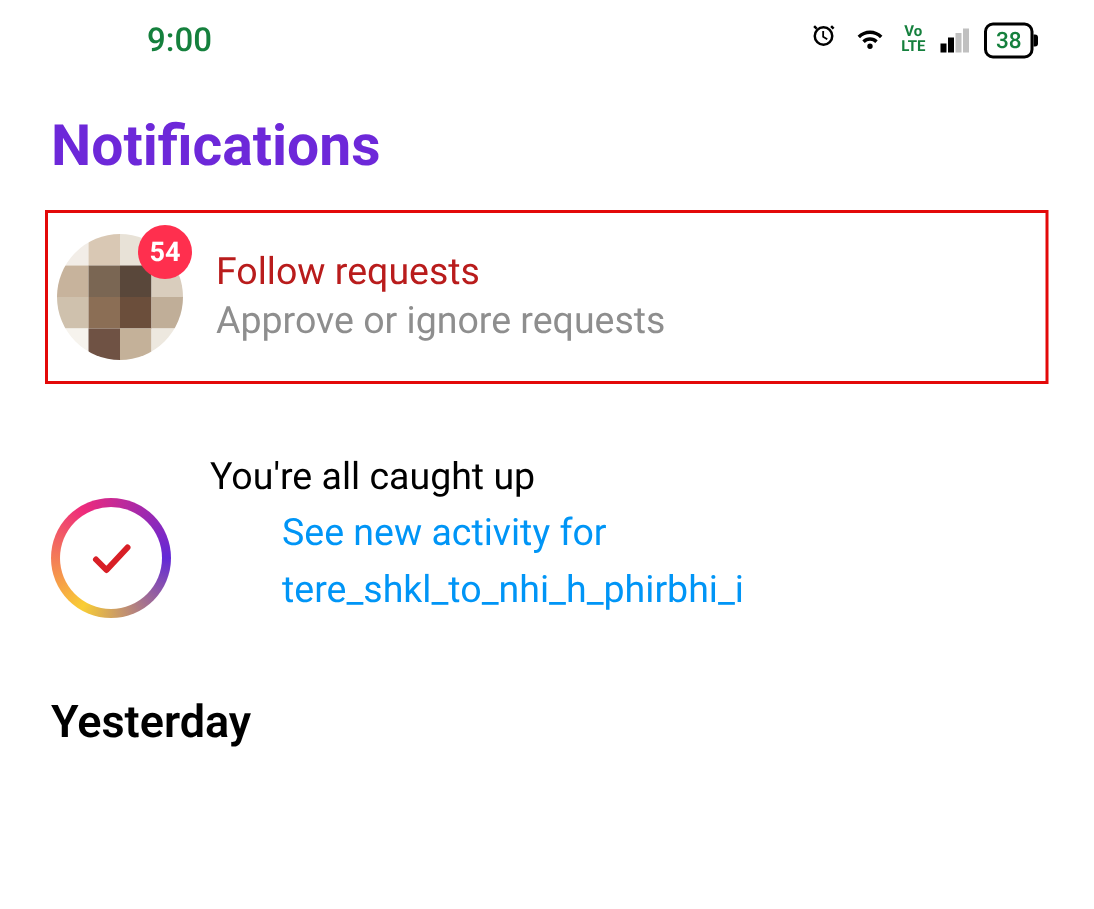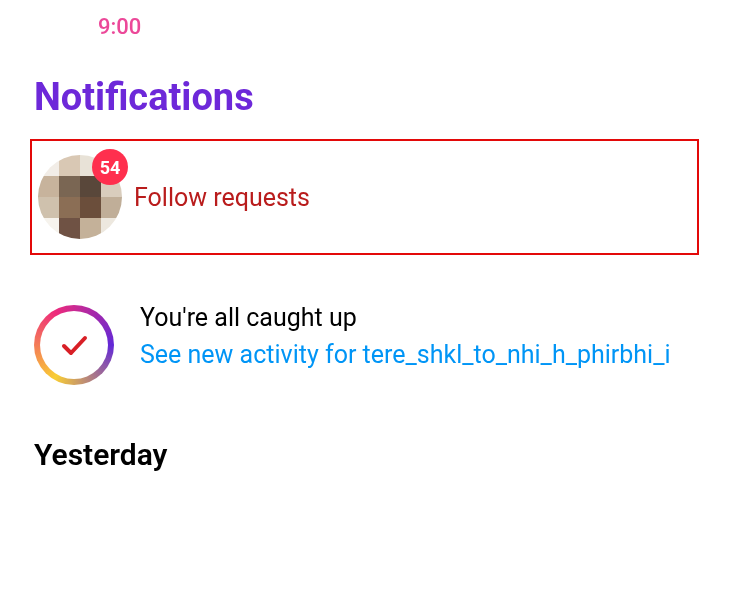--- a/index.html
+++ b/index.html
@@ -14,21 +14,21 @@
       height: 606px;
       overflow: hidden;
     }
     .status-bar {
       display: flex;
       justify-content: space-between;
       align-items: center;
       padding: 14px 40px 14px 98px;
       font-size: 22px;
       font-weight: 500;
-      color: #ec4899;
+      color: #15803d;
     }
     .status-time {
       font-size: 22px;
       font-weight: 500;
     }
     .status-icons {
       display: flex;
       align-items: center;
       gap: 10px;
     }
@@ -82,21 +82,21 @@
       font-weight: 700;
       color: #6d28d9;
       padding: 22px 34px 20px 34px;
     }
     .follow-requests-row {
       display: flex;
       align-items: center;
       margin: 0 30px 0 30px;
       padding: 14px 8px 14px 6px;
       border: 2px solid #e30909;
-      gap: 12px;
+      gap: 22px;
       cursor: pointer;
     }
     .avatar-wrap {
       position: relative;
       width: 84px;
       height: 84px;
       flex-shrink: 0;
     }
     .avatar {
       width: 84px;
@@ -138,21 +138,21 @@
       font-weight: 400;
       color: #b91c1c;
     }
     .follow-sub {
       font-size: 25px;
       font-weight: 400;
       color: #8e8e8e;
     }
     .caught-up-row {
       display: flex;
-      align-items: flex-start;
+      align-items: flex-end;
       padding: 46px 34px 20px 34px;
       gap: 26px;
     }
     .check-ring {
       width: 80px;
       height: 80px;
       border-radius: 50%;
       display: flex;
       align-items: center;
       justify-content: center;
@@ -182,33 +182,57 @@
       font-size: 25px;
       color: #000;
       font-weight: 400;
     }
     .caught-link {
       font-size: 25px;
       color: #0095f6;
       font-weight: 400;
       cursor: pointer;
       line-height: 1.5;
+      margin-left: 48px;
     }
     .section-header {
       font-size: 30px;
       font-weight: 600;
       color: #000;
       padding: 32px 34px 0 34px;
     }
   </style>
 </head>
 <body>
 
 <div class="status-bar">
   <div class="status-time">9:00</div>
+  <div class="status-icons">
+    <span>
+      <svg width="20" height="20" viewBox="0 0 24 24" fill="#000">
+          <path d="M12 4a8 8 0 1 0 8 8 8 8 0 0 0-8-8zm0 14a6 6 0 1 1 6-6 6 6 0 0 1-6 6zM12.5 8H11v5l3.6 2.2.8-1.3-3-1.8zM5.2 3.4 3.8 4.8l2 2 1.4-1.4zM18.8 3.4l-1.4 1.4 2 2 1.4-1.4z"></path>
+        </svg>
+    </span>
+    <span class="wifi-icon">
+      <svg width="22" height="18" viewBox="0 0 24 20" fill="#000">
+          <path d="M12 18.5a2 2 0 1 0-2-2 2 2 0 0 0 2 2zm-5.7-6.3 1.8 1.8a5.5 5.5 0 0 1 7.8 0l1.8-1.8a8 8 0 0 0-11.4 0zM2.8 8.7l1.8 1.8a10.5 10.5 0 0 1 14.8 0l1.8-1.8a13 13 0 0 0-18.4 0z"></path>
+        </svg>
+    </span>
+    <span class="volte-label" style="white-space:pre-line">Vo
+LTE</span>
+    <span class="signal-bars">
+      <span></span>
+        <span></span>
+        <span></span>
+        <span></span>
+    </span>
+    <span class="battery">
+      <span>38</span>
+    </span>
+  </div>
 </div>
 
 <h1 class="page-title">Notifications</h1>
 
 <div class="follow-requests-row">
   <div class="avatar-wrap">
     <div class="avatar">
       <span class="p1"></span>
         <span class="p2"></span>
         <span class="p3"></span>
@@ -223,20 +247,21 @@
         <span class="p12"></span>
       <span class="p13"></span>
         <span class="p14"></span>
         <span class="p15"></span>
         <span class="p16"></span>
     </div>
     <div class="badge">54</div>
   </div>
   <div class="follow-texts">
     <div class="follow-title">Follow requests</div>
+    <div class="follow-sub">Approve or ignore requests</div>
   </div>
 </div>
 
 <div class="caught-up-row">
   <div class="check-ring">
     <svg class="check-mark" width="40" height="40" viewBox="0 0 40 40">
       <path d="M10 21 L17 28 L31 13" stroke="#d81f26" stroke-width="4" fill="none" stroke-linecap="round" stroke-linejoin="round"></path>
     </svg>
   </div>
   <div class="caught-texts">

